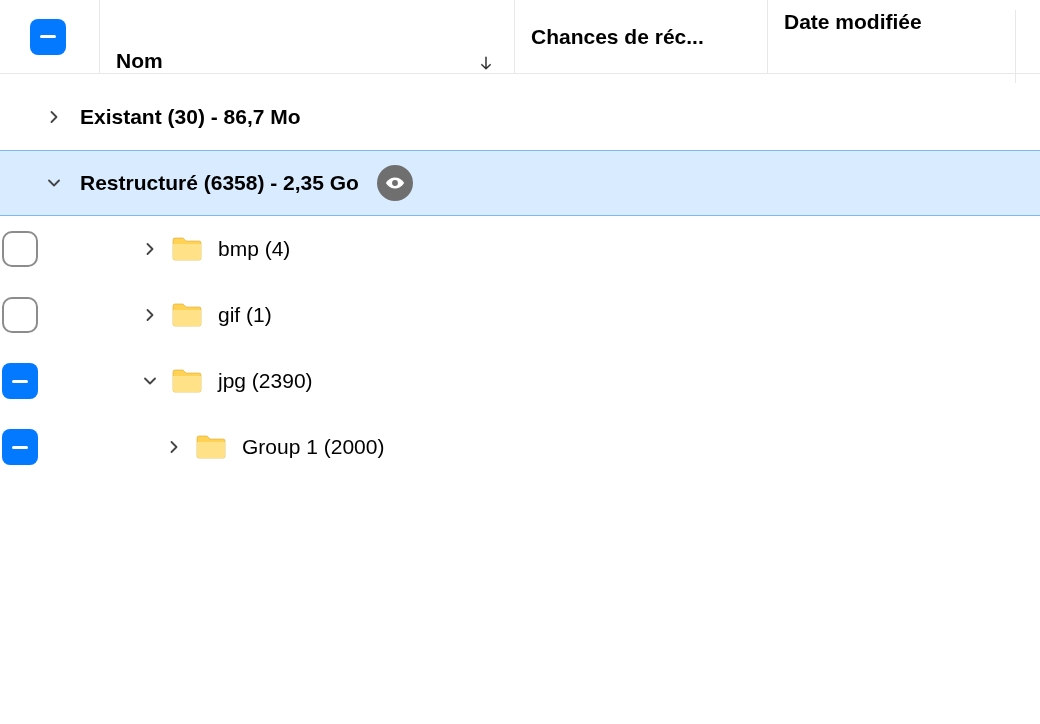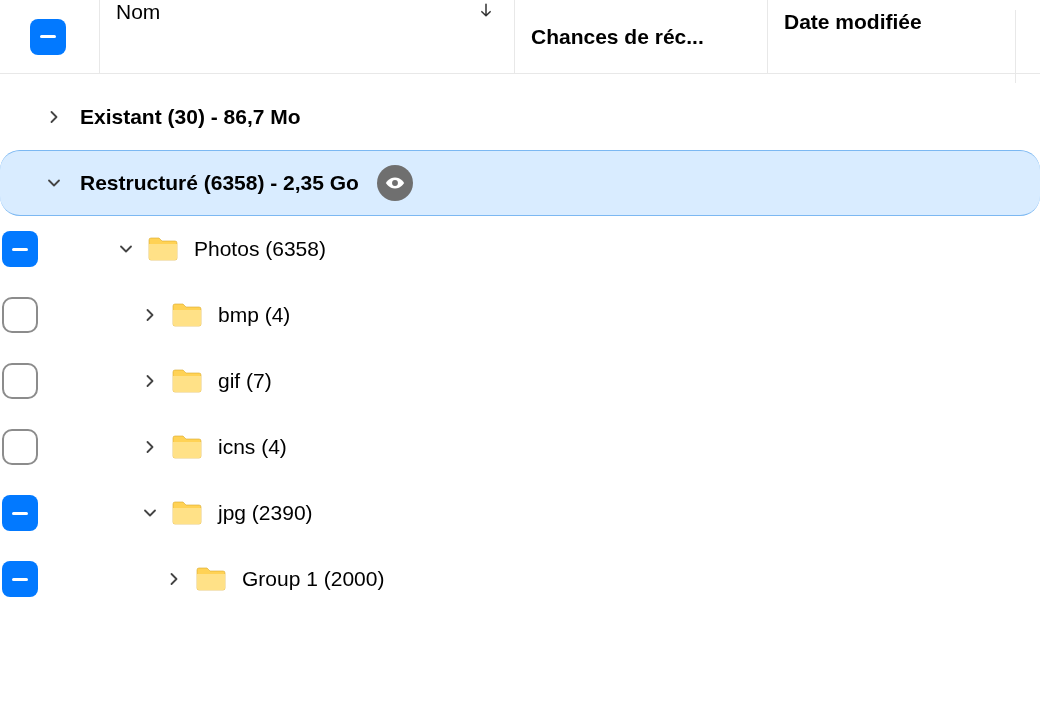--- a/index.html
+++ b/index.html
@@ -21,26 +21,26 @@
     width: 92px;
     display: flex;
     align-items: center;
     padding-left: 22px;
     height: 100%;
     border-right: 1px solid #e8e8e8;
   }
   .header-name-cell {
     flex: 0 0 415px;
     display: flex;
-    align-items: flex-start;
+    align-items: flex-end;
     justify-content: space-between;
     padding: 0 18px 0 16px;
     height: 100%;
     border-right: 1px solid #e8e8e8;
-    font-weight: 400;
+    font-weight: 700;
   }
   .header-chance-cell {
     flex: 0 0 253px;
     display: flex;
     align-items: center;
     padding: 0 16px;
     height: 100%;
     border-right: 1px solid #e8e8e8;
     font-weight: 600;
     white-space: nowrap;
@@ -59,21 +59,20 @@
   .tree-body { padding-top: 10px; }
   .tree-row {
     display: flex;
     align-items: center;
     height: 66px;
   }
   .tree-row.selected {
     background: #d9ecff;
     border-top: 1px solid #7cb8f2;
     border-bottom: 1px solid #7cb8f2;
-    border-radius: 20px;
   }
   .check-slot {
     width: 40px;
     display: flex;
     justify-content: center;
     align-items: center;
     flex-shrink: 0;
   }
   .checkbox-blue {
     width: 36px;
@@ -195,124 +194,89 @@
         </svg>
     </span>
     <span class="label bold">Restructuré (6358) - 2,35 Go</span>
     <span class="eye-pill">
       <svg width="22" height="22">
           <use href="#eye"></use>
         </svg>
     </span>
   </div>
 
-  <div class="tree-row">
-    <span class="check-slot">
-      <span class="checkbox-blue"></span>
-    </span>
-    <span class="indent"></span>
+
+  <div class="tree-row">
+    <span class="check-slot">
+        <span class="checkbox-empty"></span>
+      </span>
+    <span class="indent"></span>
+      <span class="indent"></span>
+      <span class="indent"></span>
+      <span class="indent"></span>
+    <span class="chevron-slot">
+      <svg width="20" height="20">
+          <use href="#chevron-right"></use>
+        </svg>
+    </span>
+    <svg class="folder-icon">
+        <use href="#folder"></use>
+      </svg>
+    <span class="label">bmp (4)</span>
+  </div>
+
+  <div class="tree-row">
+    <span class="check-slot">
+        <span class="checkbox-empty"></span>
+      </span>
+    <span class="indent"></span>
+      <span class="indent"></span>
+      <span class="indent"></span>
+      <span class="indent"></span>
+    <span class="chevron-slot">
+      <svg width="20" height="20">
+          <use href="#chevron-right"></use>
+        </svg>
+    </span>
+    <svg class="folder-icon">
+        <use href="#folder"></use>
+      </svg>
+    <span class="label">gif (1)</span>
+  </div>
+
+
+
+
+  <div class="tree-row">
+    <span class="check-slot">
+        <span class="checkbox-blue"></span>
+      </span>
+    <span class="indent"></span>
+      <span class="indent"></span>
       <span class="indent"></span>
       <span class="indent"></span>
     <span class="chevron-slot">
       <svg width="20" height="20">
           <use href="#chevron-down"></use>
         </svg>
     </span>
     <svg class="folder-icon">
         <use href="#folder"></use>
       </svg>
-    <span class="label">Photos (6358)</span>
-  </div>
-
-  <div class="tree-row">
-    <span class="check-slot">
-        <span class="checkbox-empty"></span>
-      </span>
-    <span class="indent"></span>
-      <span class="indent"></span>
-      <span class="indent"></span>
-      <span class="indent"></span>
-    <span class="chevron-slot">
-      <svg width="20" height="20">
-          <use href="#chevron-right"></use>
-        </svg>
-    </span>
-    <svg class="folder-icon">
-        <use href="#folder"></use>
-      </svg>
-    <span class="label">bmp (4)</span>
-  </div>
-
-  <div class="tree-row">
-    <span class="check-slot">
-        <span class="checkbox-empty"></span>
-      </span>
-    <span class="indent"></span>
-      <span class="indent"></span>
-      <span class="indent"></span>
-      <span class="indent"></span>
-    <span class="chevron-slot">
-      <svg width="20" height="20">
-          <use href="#chevron-right"></use>
-        </svg>
-    </span>
-    <svg class="folder-icon">
-        <use href="#folder"></use>
-      </svg>
-    <span class="label">gif (7)</span>
-  </div>
-
-
-  <div class="tree-row">
-    <span class="check-slot">
-        <span class="checkbox-empty"></span>
-      </span>
-    <span class="indent"></span>
-      <span class="indent"></span>
-      <span class="indent"></span>
-      <span class="indent"></span>
-    <span class="chevron-slot">
-      <svg width="20" height="20">
-          <use href="#chevron-right"></use>
-        </svg>
-    </span>
-    <svg class="folder-icon">
-        <use href="#folder"></use>
-      </svg>
-    <span class="label">icns (4)</span>
-  </div>
-
+    <span class="label">jpg (2390)</span>
+  </div>
 
   <div class="tree-row">
     <span class="check-slot">
         <span class="checkbox-blue"></span>
       </span>
     <span class="indent"></span>
       <span class="indent"></span>
       <span class="indent"></span>
       <span class="indent"></span>
-    <span class="chevron-slot">
-      <svg width="20" height="20">
-          <use href="#chevron-down"></use>
-        </svg>
-    </span>
-    <svg class="folder-icon">
-        <use href="#folder"></use>
-      </svg>
-    <span class="label">jpg (2390)</span>
-  </div>
-
-  <div class="tree-row">
-    <span class="check-slot">
-        <span class="checkbox-blue"></span>
-      </span>
-    <span class="indent"></span>
-      <span class="indent"></span>
-      <span class="indent"></span>
-      <span class="indent"></span>
       <span class="indent"></span>
     <span class="chevron-slot">
       <svg width="20" height="20">
           <use href="#chevron-right"></use>
         </svg>
     </span>
     <svg class="folder-icon">
         <use href="#folder"></use>
       </svg>
     <span class="label">Group 1 (2000)</span>

